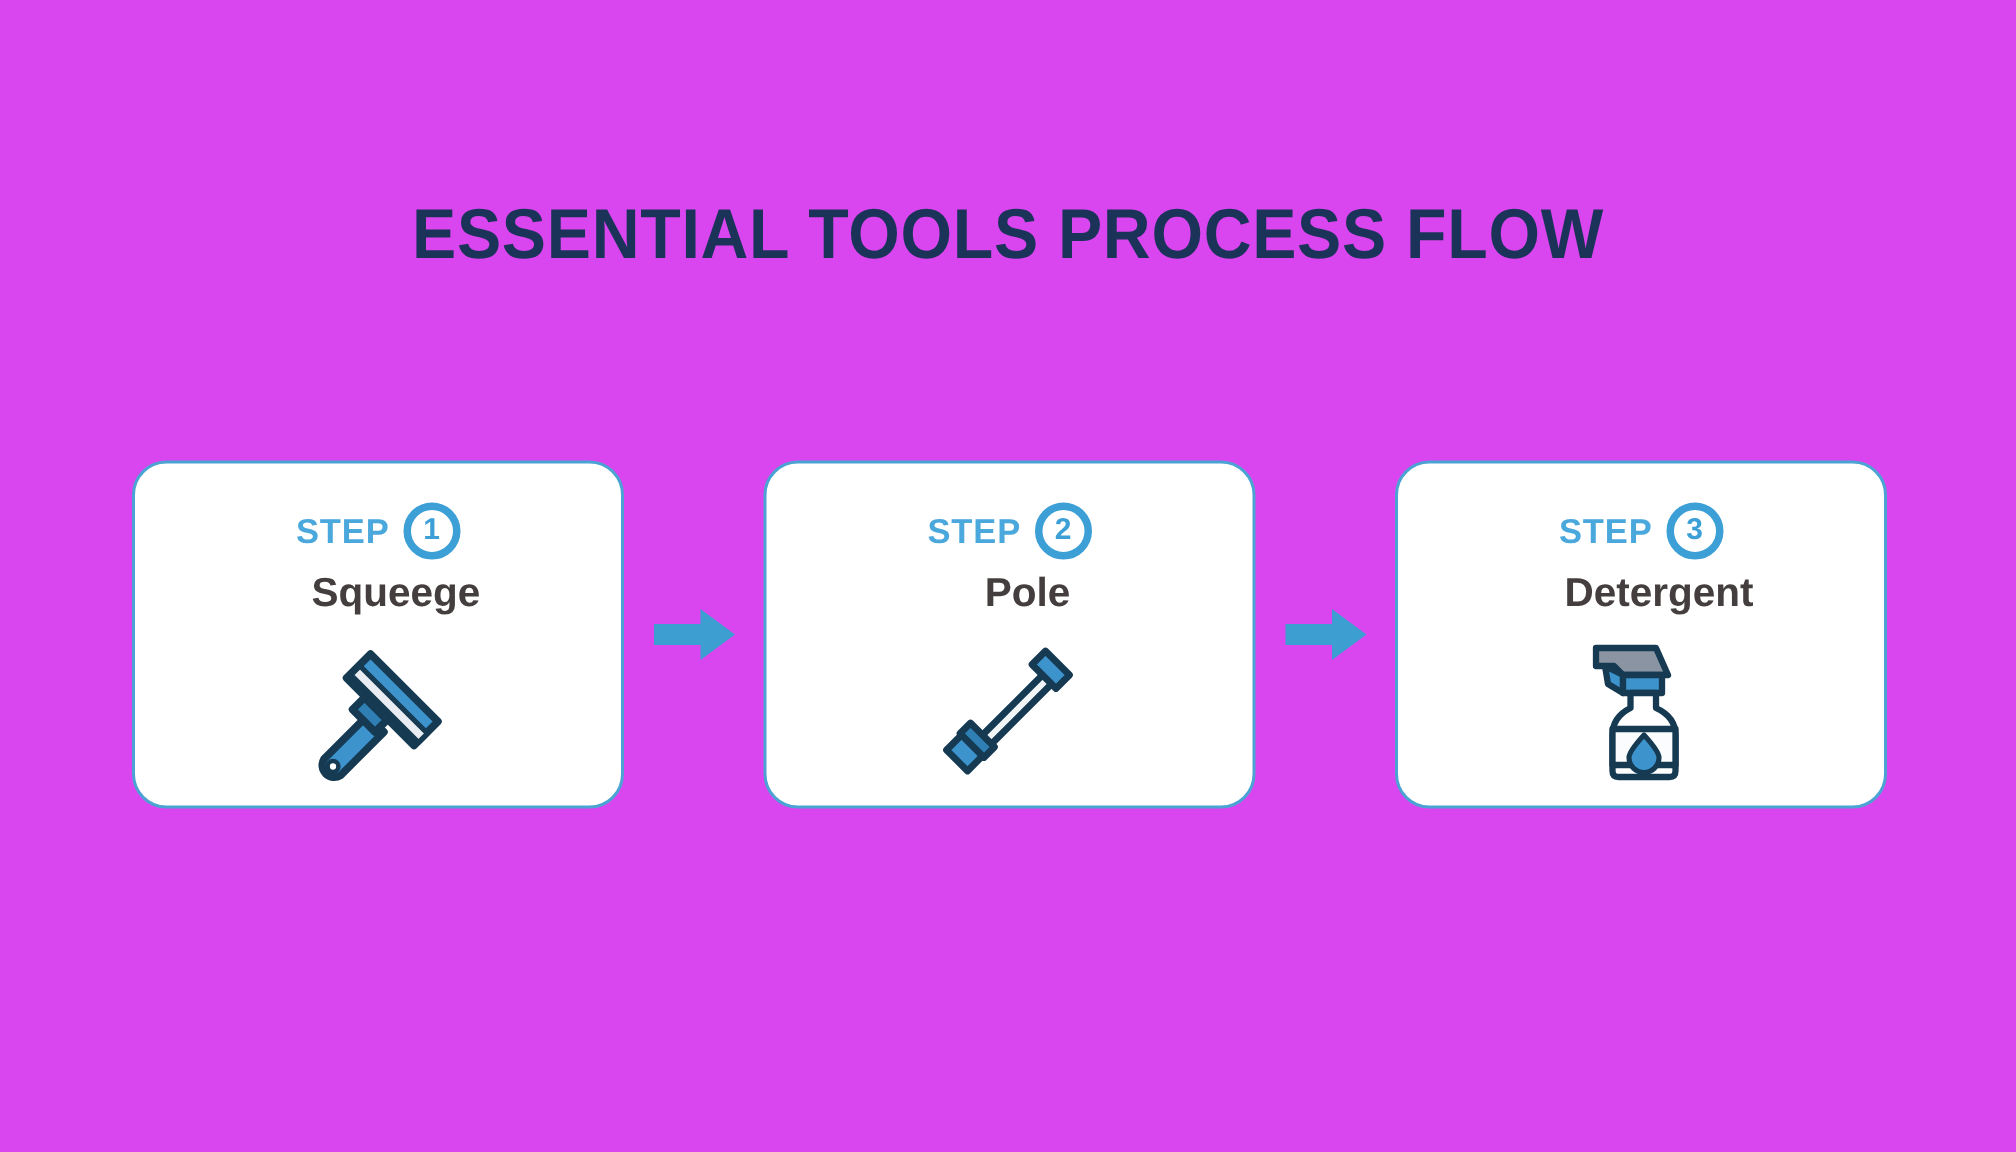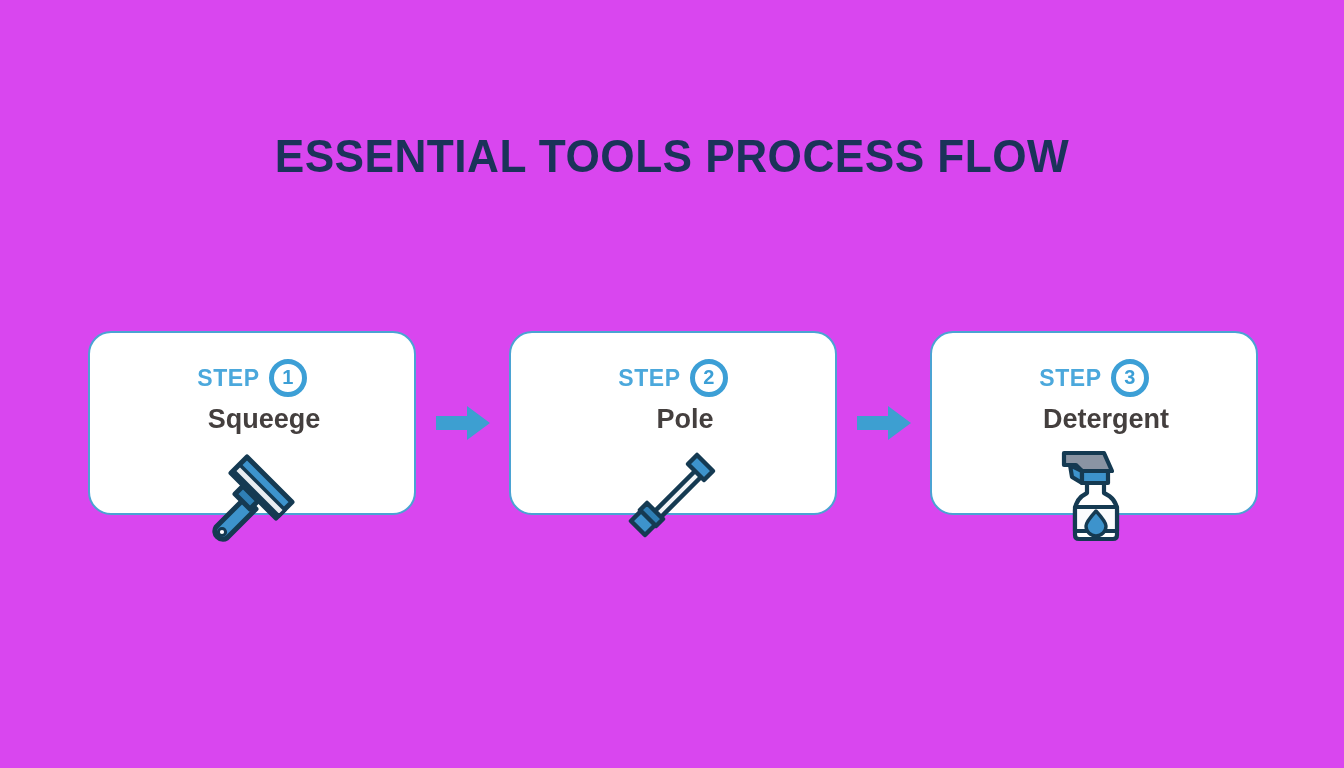--- a/index.html
+++ b/index.html
@@ -46,21 +46,21 @@
     height: 232px;
     display: flex;
     align-items: center;
     justify-content: space-between;
   }
 
   .card {
     position: relative;
     box-sizing: border-box;
     width: 328px;
-    height: 184px;
+    height: 232px;
     border: 2.6px solid #4ba3d3;
     border-radius: 23px;
     background: #ffffff;
     display: flex;
     flex-direction: column;
     align-items: center;
   }
 
   .step-row {
     display: flex;

